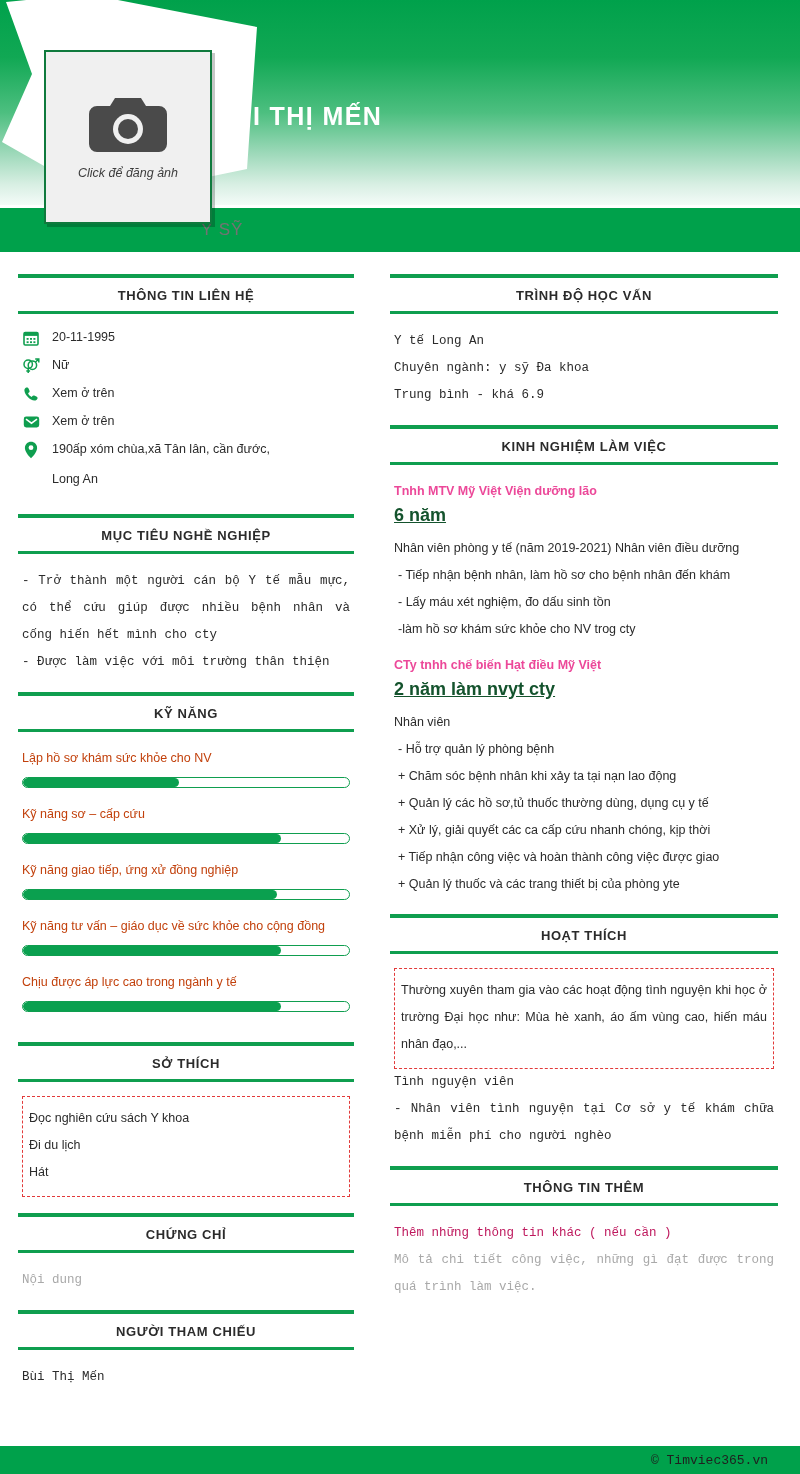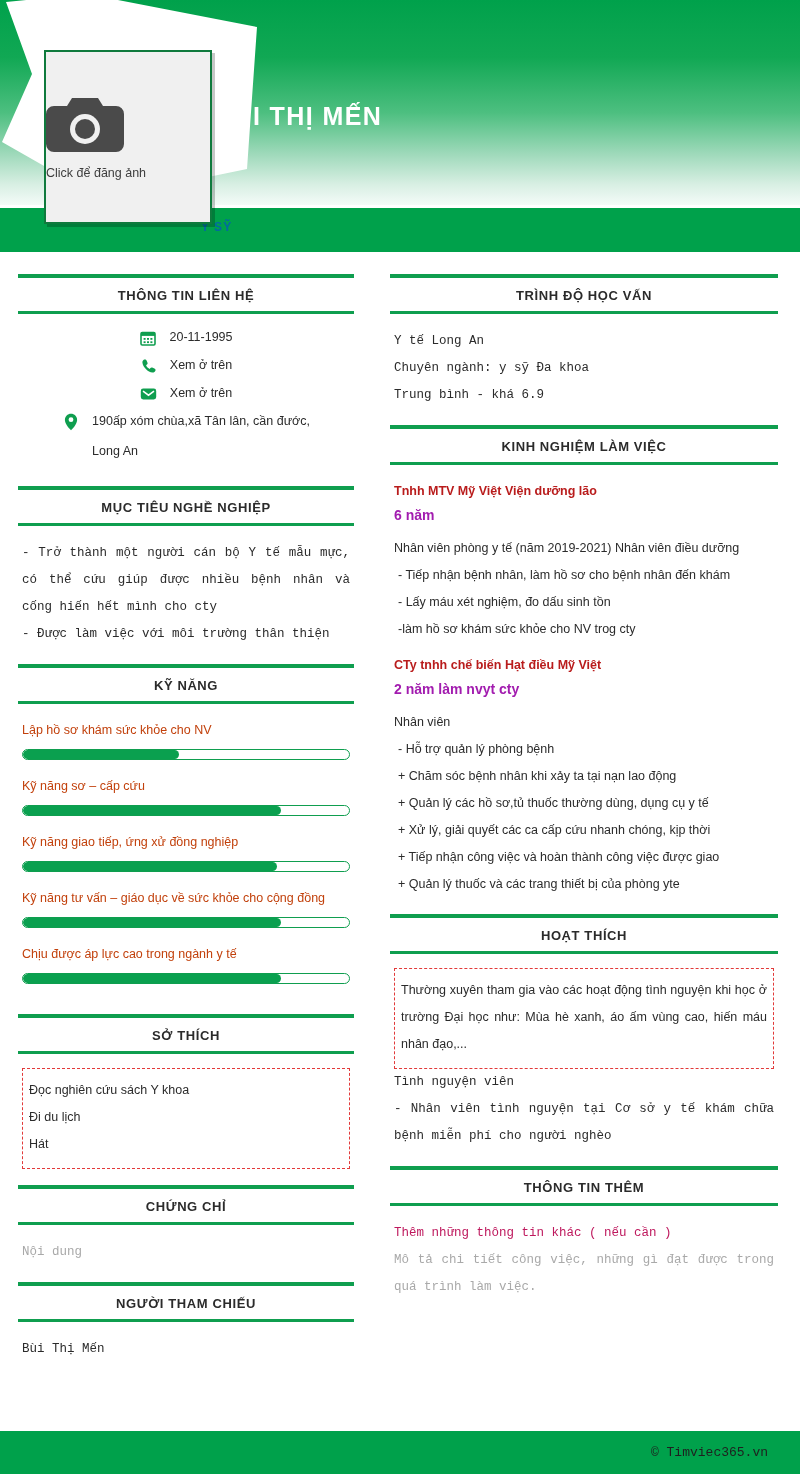--- a/index.html
+++ b/index.html
@@ -52,39 +52,41 @@
     font-size: 25px;
     font-weight: bold;
     color: #ffffff;
     letter-spacing: 1.4px;
     line-height: 1;
   }
   .cv-role {
     position: absolute;
     left: 201px;
     top: 220px;
-    font-size: 12px;
-    font-weight: bold;
-    color: #0369a1;
+    font-size: 17px;
+    font-weight: normal;
+    color: #737373;
     letter-spacing: 1px;
   }
   
   .photo-box {
     position: absolute;
     left: 44px;
     top: 50px;
     width: 168px;
     height: 174px;
     background: #f0f0f0;
     border: 2px solid #0f7a3d;
     box-shadow: 3px 3px 0 rgba(0,0,0,0.22);
     display: flex;
     flex-direction: column;
+    align-items: center;
     justify-content: center;
     gap: 10px;
+    font-style: italic;
   }
   .photo-box .cam { display: block; }
   .photo-hint {
     font-size: 12.5px;
     color: #3d3d3d;
   }
 
   
   .columns {
     position: absolute;
@@ -121,21 +123,20 @@
     color: #2b2b2b;
     line-height: 27px;
   }
 
   
   .contact-row {
     display: flex;
     align-items: flex-start;
     gap: 12px;
     margin-bottom: 9px;
-    justify-content: center;
   }
   .contact-ico {
     width: 18px;
     min-width: 18px;
     height: 19px;
     display: flex;
     align-items: center;
     justify-content: center;
     color: #0f9e4f;
   }
@@ -173,44 +174,45 @@
   
   .placeholder { color: #a9a9a9; }
   .edit-box {
     border: 1px dashed #e23a3a;
     padding: 8px 6px 10px 6px;
   }
   .edit-box p { margin: 0; }
 
   
   .job-title {
-    color: #b91c1c;
+    color: #ec4899;
     font-weight: bold;
     font-size: 12.5px;
     line-height: 24px;
   }
   .job-dur {
-    color: #a21caf;
+    color: #14532d;
     font-weight: bold;
-    font-size: 14px;
+    font-size: 18px;
     line-height: 24px;
     margin-bottom: 8px;
+    text-decoration: underline;
   }
   .job-role { font-size: 12.5px; line-height: 27px; }
   .job-item { font-size: 12.5px; line-height: 27px; padding-left: 4px; }
   .gap-sm { height: 10px; }
   .extra-head { font-size: 12.5px; color: #be185d; line-height: 27px; }
 
   
   .footer {
     position: absolute;
     left: 0;
     bottom: 0;
     width: 800px;
-    height: 43px;
+    height: 28px;
     background: #00a14b;
     color: #1f1f1f;
     font-family: "Liberation Mono", monospace;
     font-size: 13px;
     display: flex;
     align-items: center;
     justify-content: flex-end;
     padding-right: 32px;
   }
 </style>
@@ -263,20 +265,31 @@
                 <rect x="7" y="8" width="2" height="1.8" fill="#0f9e4f"></rect>
                 <rect x="10.4" y="8" width="2" height="1.8" fill="#0f9e4f"></rect>
                 <rect x="3.6" y="11.3" width="2" height="1.8" fill="#0f9e4f"></rect>
                 <rect x="7" y="11.3" width="2" height="1.8" fill="#0f9e4f"></rect>
                 <rect x="10.4" y="11.3" width="2" height="1.8" fill="#0f9e4f"></rect>
               </svg>
             </span>
             <span class="contact-txt">20-11-1995</span>
           </div>
 
+          <div class="contact-row">
+            <span class="contact-ico">
+              <svg width="18" height="17" viewBox="0 0 18 17" xmlns="http://www.w3.org/2000/svg">
+                <circle cx="6.2" cy="7.2" r="4.2" fill="none" stroke="#0f9e4f" stroke-width="1.5"></circle>
+                <path d="M6.2 11.6 v4.3 M4.3 13.9 h3.8" stroke="#0f9e4f" stroke-width="1.5" fill="none"></path>
+                <circle cx="10.4" cy="8.2" r="4.2" fill="none" stroke="#0f9e4f" stroke-width="1.5"></circle>
+                <path d="M13.4 5.2 L16.6 2 M13.2 2 h3.6 v3.6" stroke="#0f9e4f" stroke-width="1.5" fill="none"></path>
+              </svg>
+            </span>
+            <span class="contact-txt">Nữ</span>
+          </div>
 
           <div class="contact-row">
             <span class="contact-ico">
               <svg width="16" height="16" viewBox="0 0 16 16" xmlns="http://www.w3.org/2000/svg">
                 <path d="M3.2 1.6 c1.1 -0.5 2 0 2.4 1 l0.9 2.2 c0.3 0.8 0 1.3 -0.6 1.8 l-0.8 0.6 c0.6 1.7 2 3.1 3.7 3.7 l0.6 -0.8 c0.5 -0.6 1 -0.9 1.8 -0.6 l2.2 0.9 c1 0.4 1.5 1.3 1 2.4 -0.5 1.1 -1.6 1.9 -2.9 1.8 C6.9 14.2 1.8 9.1 1.4 4.5 1.3 3.2 2.1 2.1 3.2 1.6 z" fill="#0f9e4f"></path>
               </svg>
             </span>
             <span class="contact-txt">Xem ở trên</span>
           </div>
 

